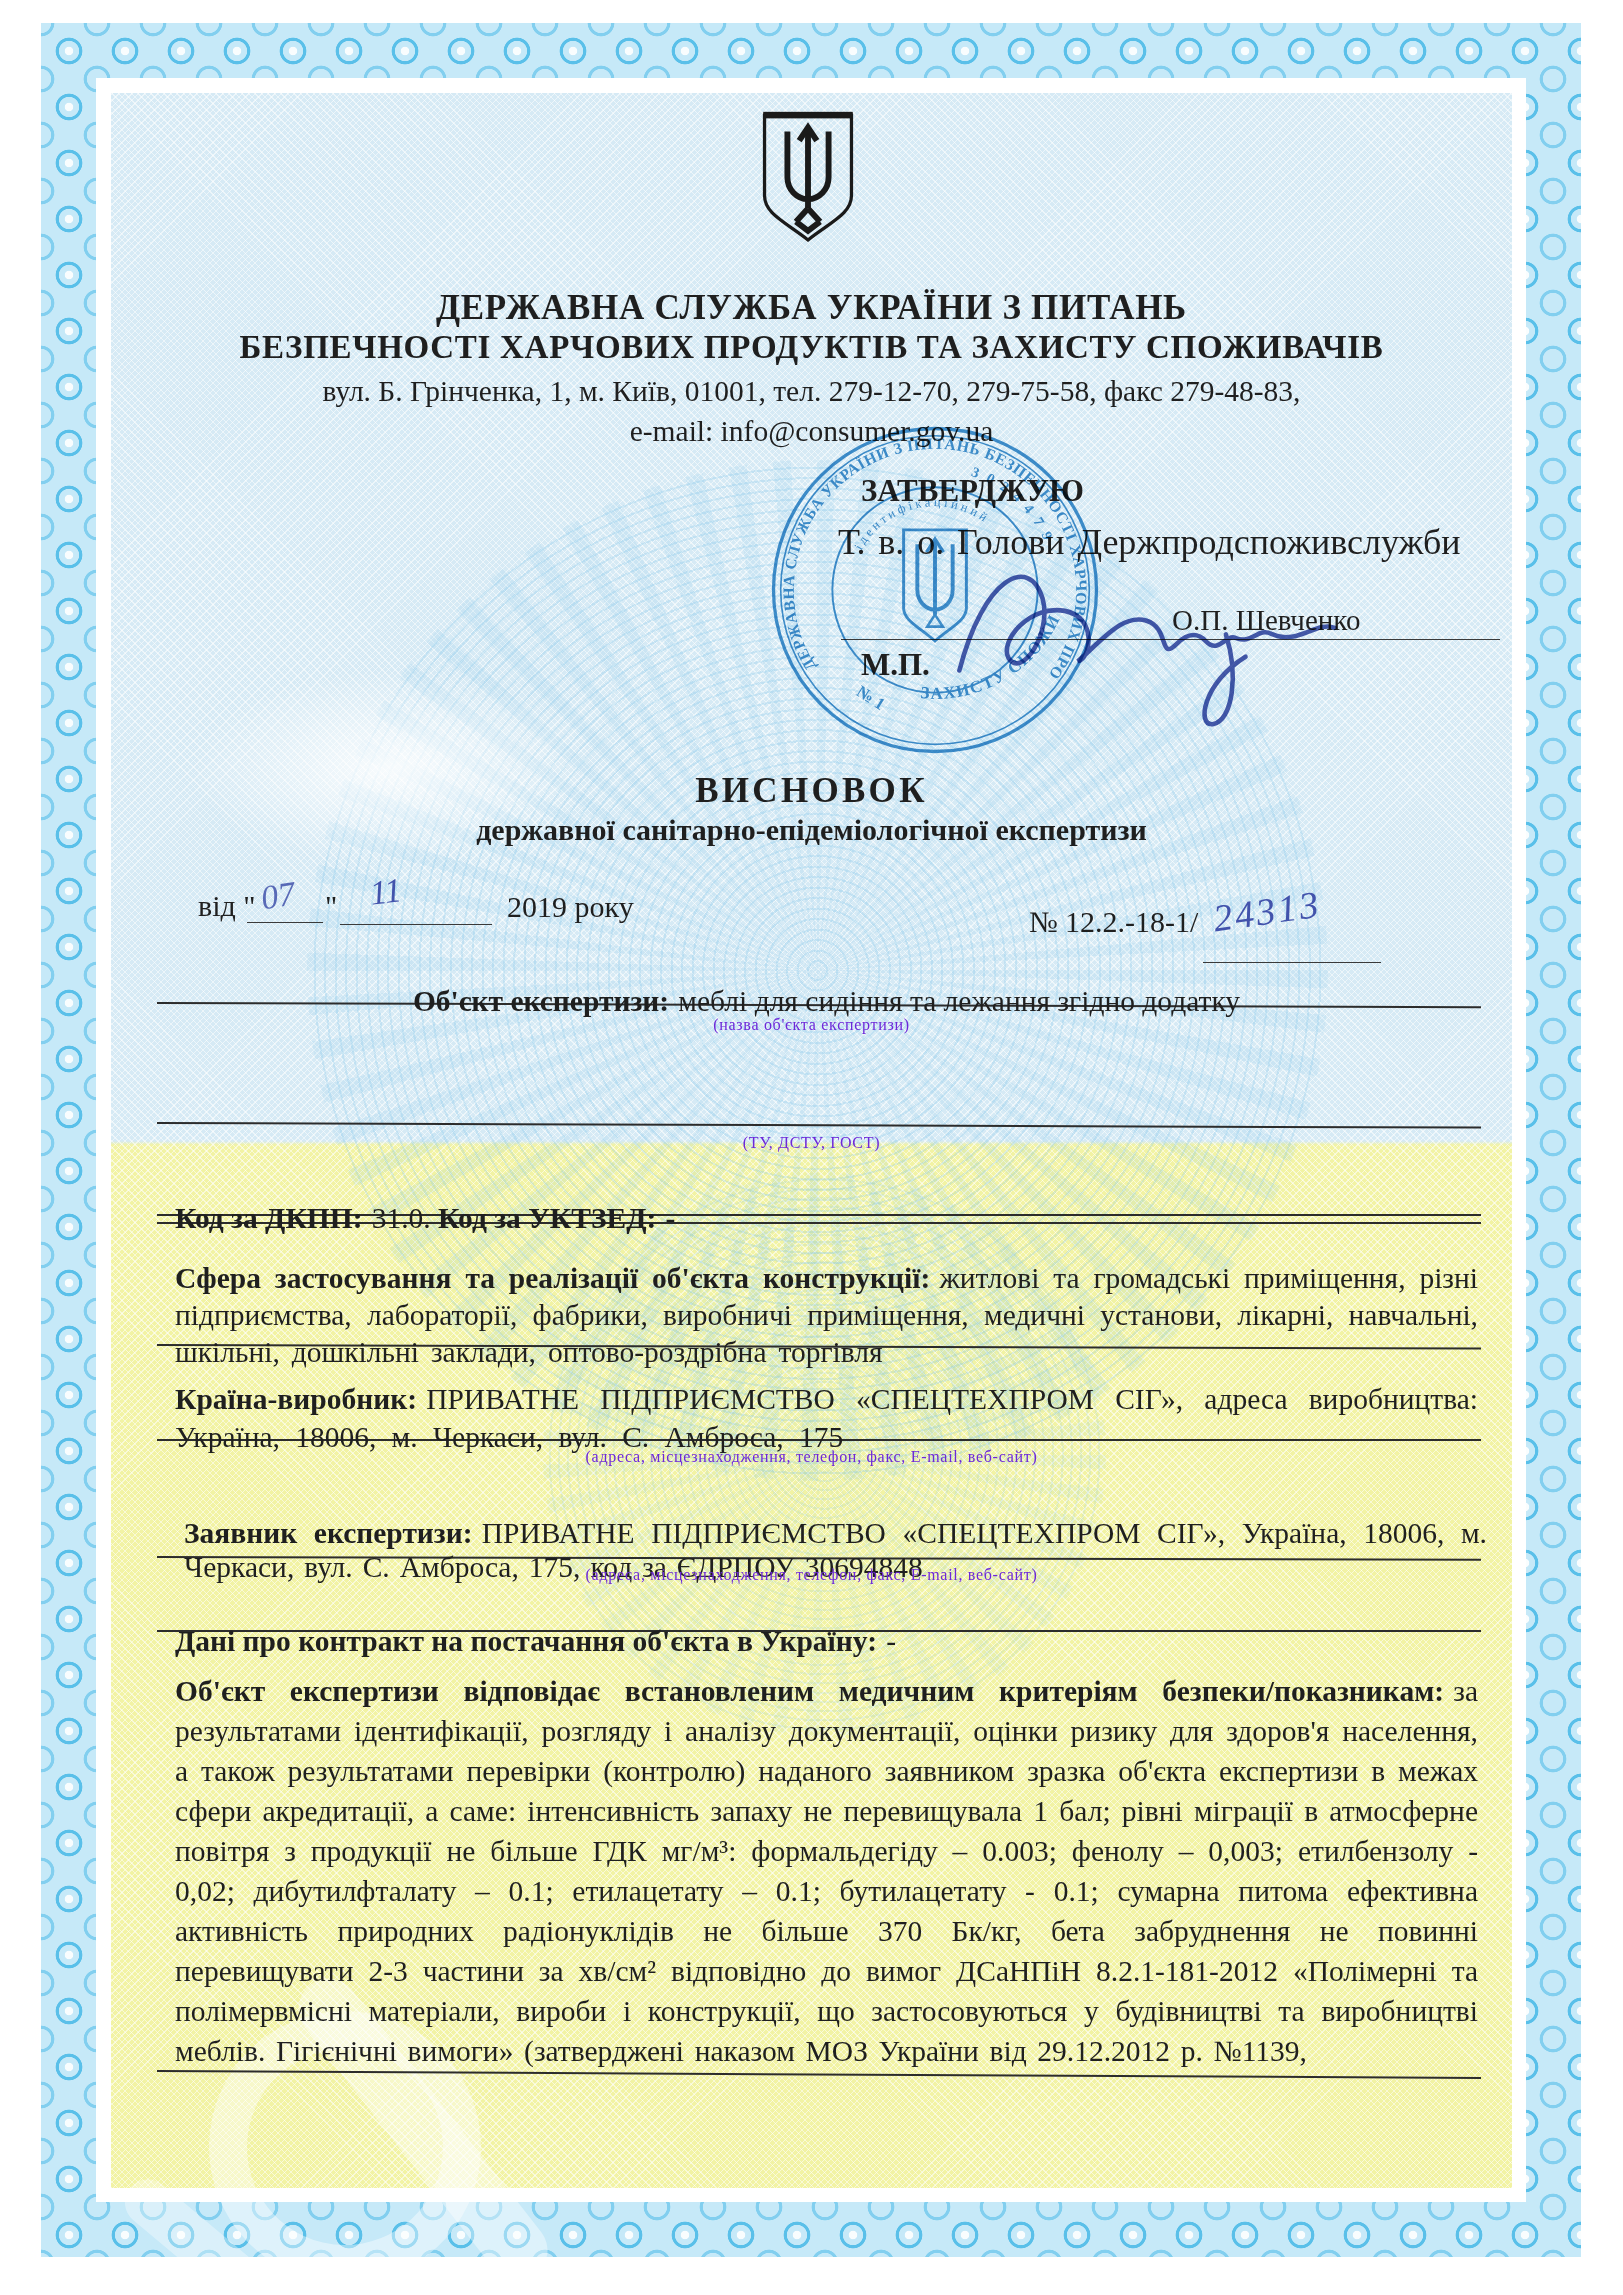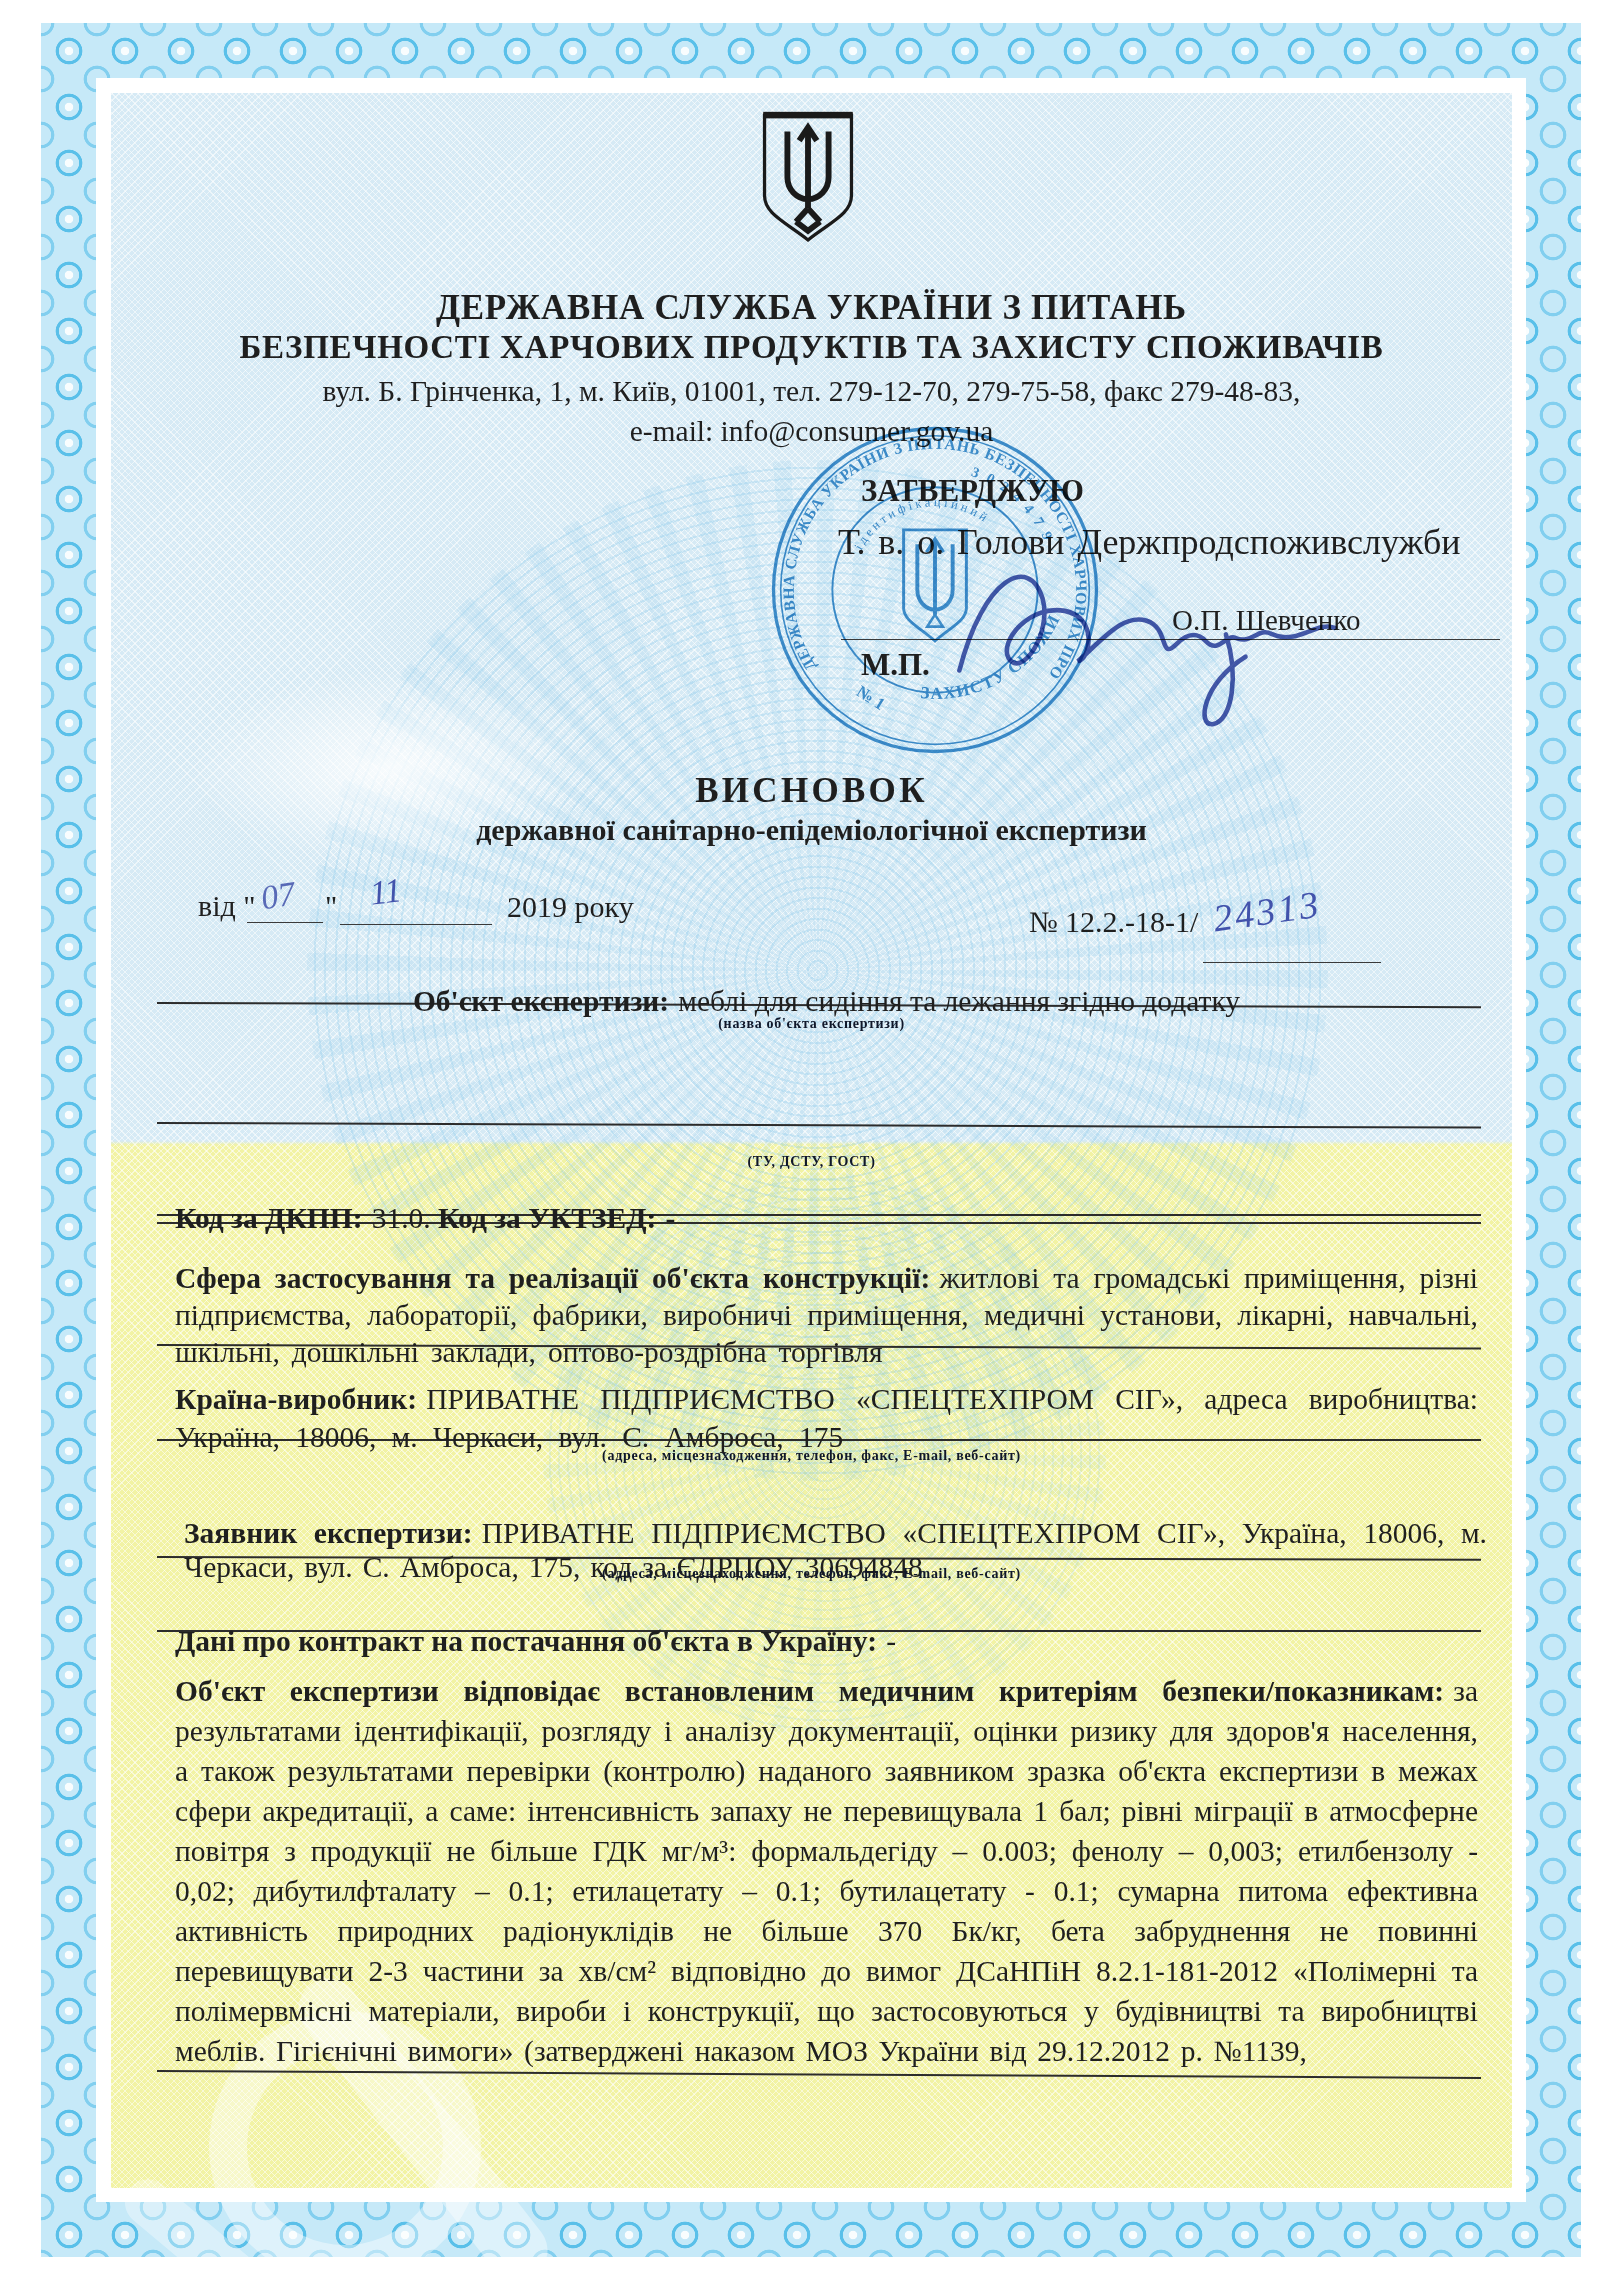--- a/index.html
+++ b/index.html
@@ -43,21 +43,21 @@
   .wm-bar{left:282px;top:1853px;width:60px;height:367px;background:rgba(255,255,255,.40);
     border-radius:30px;transform:rotate(-38deg);}
   .wm-bar2{left:79px;top:2056px;width:46px;height:216px;background:rgba(255,255,255,.35);
     border-radius:23px;transform:rotate(-50deg);}
 
   
   .abs{position:absolute;z-index:5;}
   .ctr{left:115px;right:115px;text-align:center;}
   .b{font-weight:700;}
   .lbl{font-weight:700;margin-right:9.2px;}
-  .cap{font-size:14px;color:#0f172a;letter-spacing:0.7px;z-index:5;position:absolute;font-weight:bold;}
+  .cap{font-size:16px;color:#6d28d9;letter-spacing:0.7px;z-index:5;position:absolute;}
   .rule{position:absolute;height:2px;background:#2c2c2c;z-index:4;transform-origin:left center;}
   .rule.thin{height:1.3px;background:#3a3a3a;}
   .para{font-size:29.5px;text-align:justify;z-index:5;position:absolute;}
   .hand{font-style:italic;color:#4253ac;font-family:"Liberation Serif",serif;z-index:7;position:absolute;}
 
   
   .h1a{top:288px;font-size:35px;letter-spacing:0.7px;}
   .h1b{top:329px;font-size:33px;letter-spacing:0.7px;}
   .haddr{top:375px;font-size:29.5px;}
   .hmail{top:415px;font-size:29.5px;}
@@ -91,21 +91,21 @@
   .du1{left:247px;top:922px;width:76px;}
   .du2{left:340px;top:924px;width:152px;}
   .du3{left:1203px;top:962px;width:178px;}
 
   
   .p-object{left:175px;top:955px;width:1303px;text-align:center;}
   .r1{left:157px;top:1002px;width:1324px;transform:rotate(.18deg);}
   .cap-object{top:1016px;}
   .p-made{left:175px;top:1055px;width:1303px;line-height:37px;}
   .r2{left:157px;top:1122px;width:1324px;transform:rotate(.2deg);}
-  .cap-tu{top:1134px;margin-top:20px;}
+  .cap-tu{top:1134px;}
   .p-codes{left:175px;top:1172px;width:1303px;text-align:left;}
   .r3a{left:157px;top:1214px;width:1324px;}
   .r3b{left:157px;top:1222px;width:1324px;}
   .p-scope{left:175px;top:1230px;width:1303px;line-height:37px;word-spacing:4.6px;}
   .r4{left:157px;top:1344px;width:1324px;transform:rotate(.15deg);}
   .p-producer{left:175px;top:1350px;width:1303px;line-height:38px;word-spacing:7.9px;}
   .r5{left:157px;top:1439px;width:1324px;}
   .cap-addr1{top:1448px;}
   .p-applicant{left:175px;top:1486px;width:1303px;line-height:34px;word-spacing:2.6px;margin-left:9px;}
   .r6{left:157px;top:1556px;width:1324px;transform:rotate(.12deg);}

